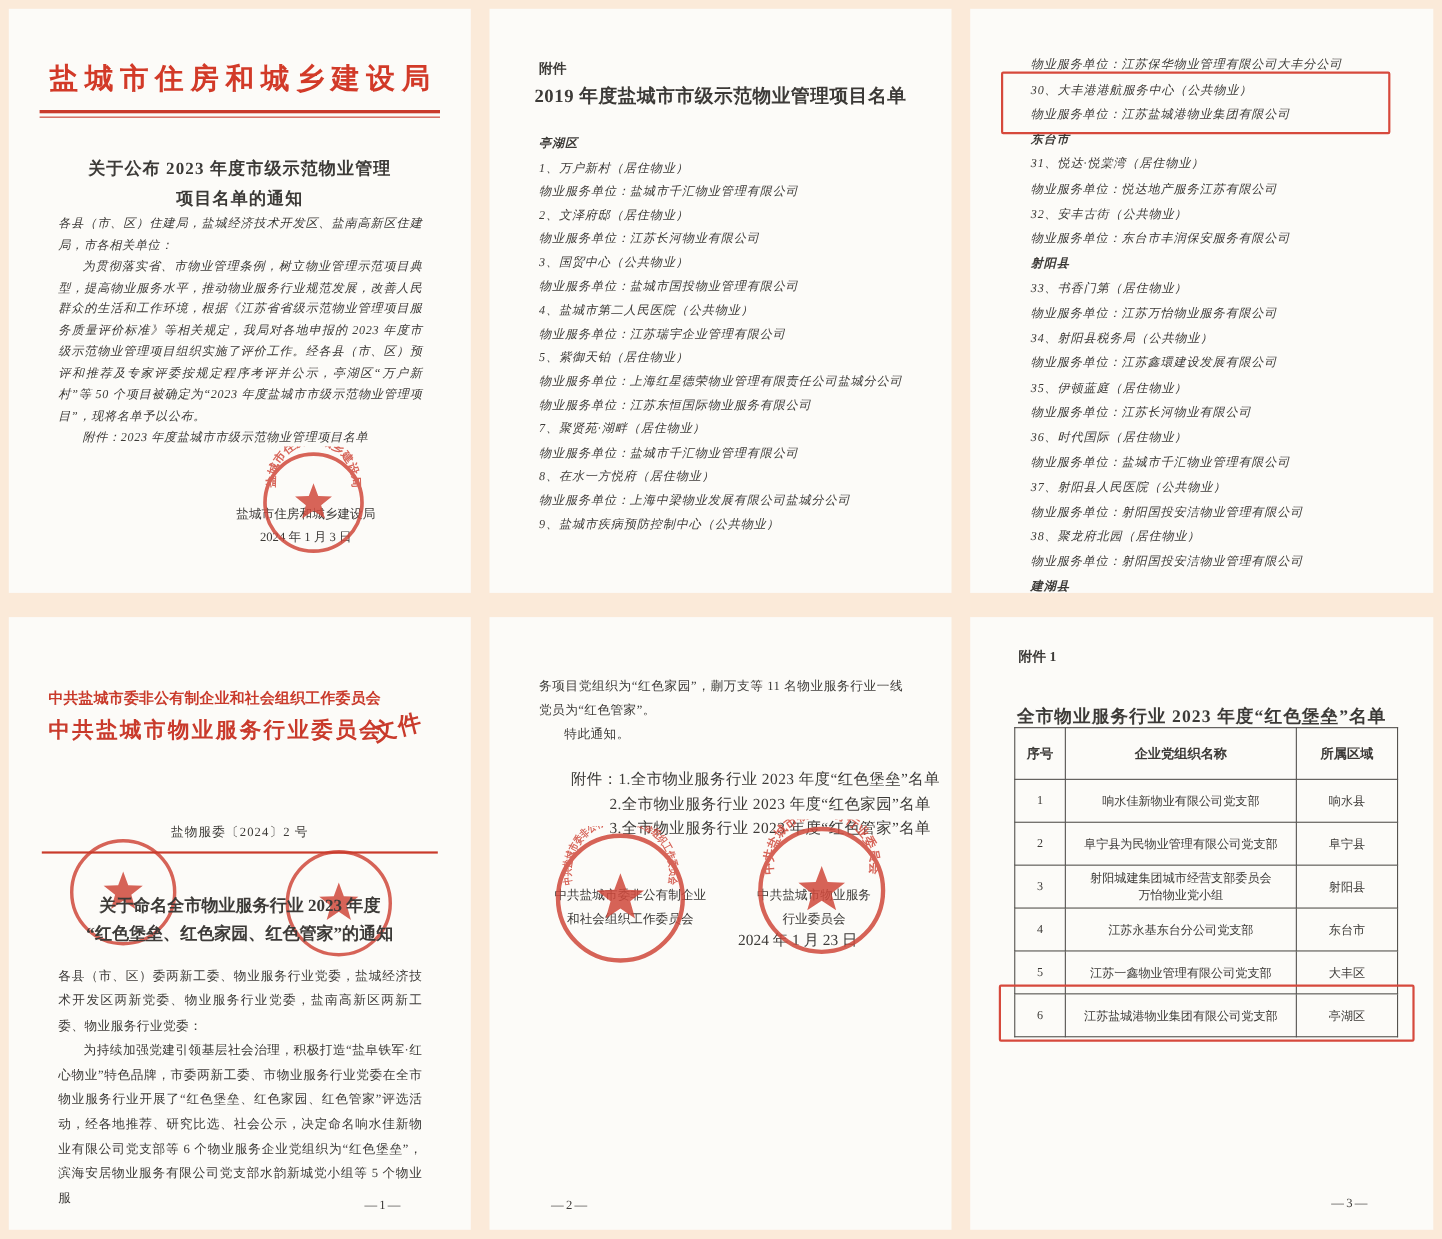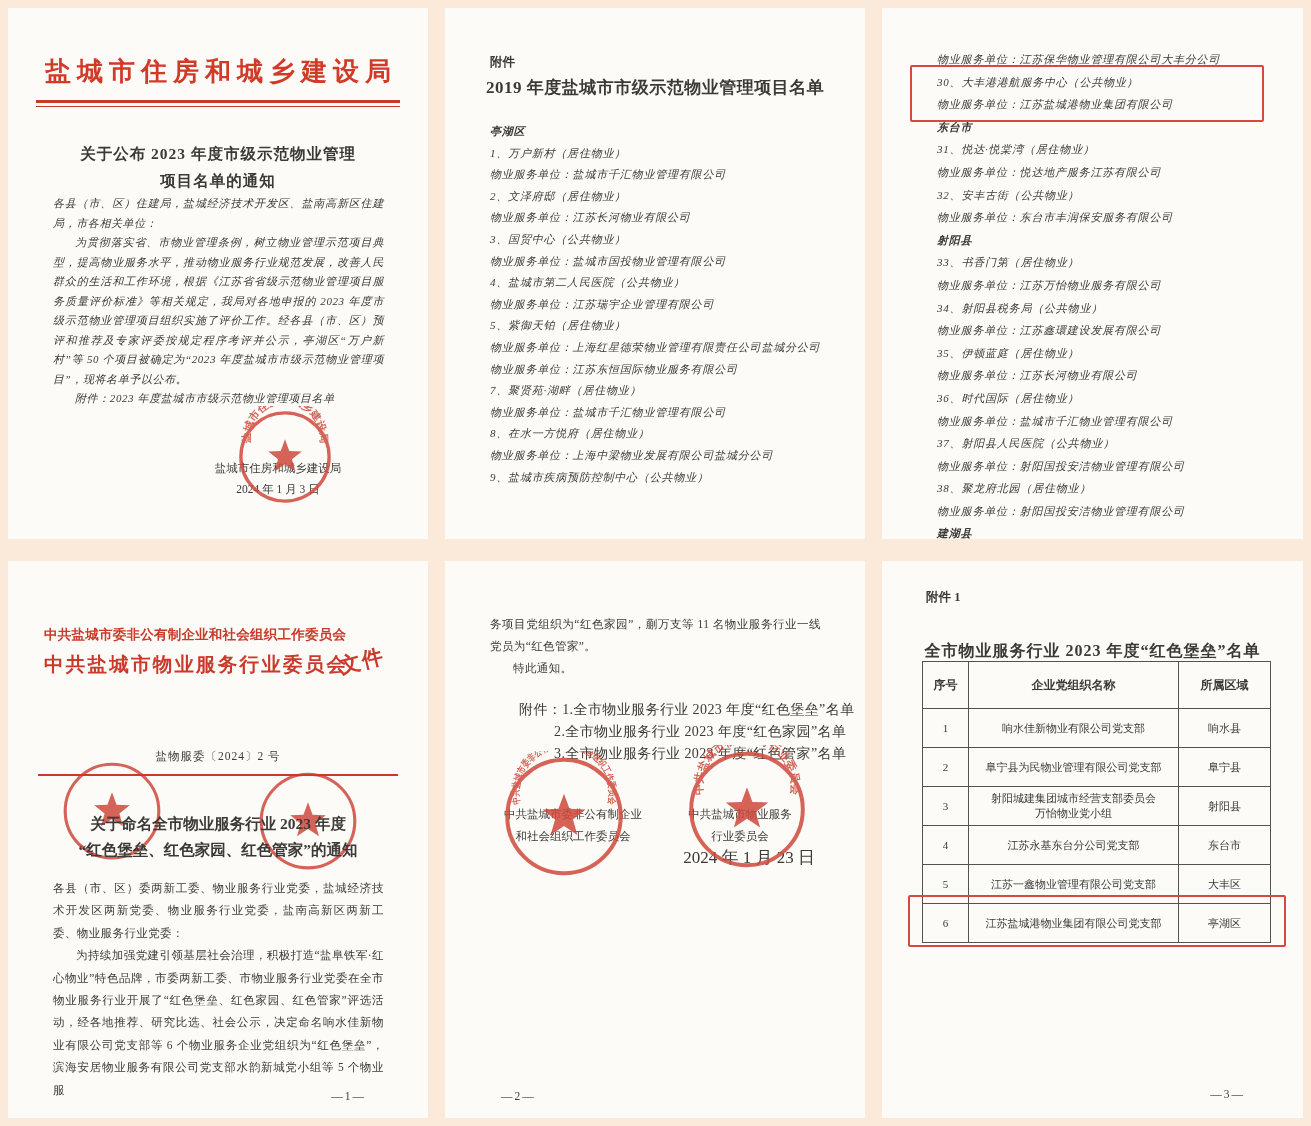--- a/index.html
+++ b/index.html
@@ -75,21 +75,21 @@
 
   
   .p5-flow{position:absolute;top:52px;left:45px;right:44px;font-size:11.5px;
     line-height:22px;text-align:justify;letter-spacing:0.4px;}
   .p5-close{text-indent:2em;}
   .p5-atts{position:absolute;top:138px;left:74px;font-size:14px;line-height:22px;letter-spacing:0.4px;}
   .p5-atts .cont{padding-left:35px;}
   .p5-label{position:absolute;text-align:center;font-size:11.5px;line-height:22px;}
   .p5-label-l{top:242px;left:46px;width:164px;}
   .p5-label-r{top:242px;left:223px;width:144px;}
-  .p5-date{position:absolute;top:285px;left:226px;width:144px;text-align:right;font-size:17px;}
+  .p5-date{position:absolute;top:285px;left:226px;width:144px;text-align:left;font-size:14px;}
 
   
   .p6-att{position:absolute;top:28px;left:44px;font-weight:bold;font-size:12.5px;}
   .p6-title{position:absolute;top:56px;left:0;right:0;text-align:center;
     font-weight:bold;font-size:16px;letter-spacing:1px;margin-top:24px;}
   .p6-table{position:absolute;top:100px;left:40px;width:348px;border-collapse:collapse;
     font-size:11px;table-layout:fixed;}
   .p6-table th,.p6-table td{border:1px solid #55534f;text-align:center;
     vertical-align:middle;padding:2px 4px;font-weight:normal;}
   .p6-table thead th{font-weight:bold;font-size:12px;height:42px;}

